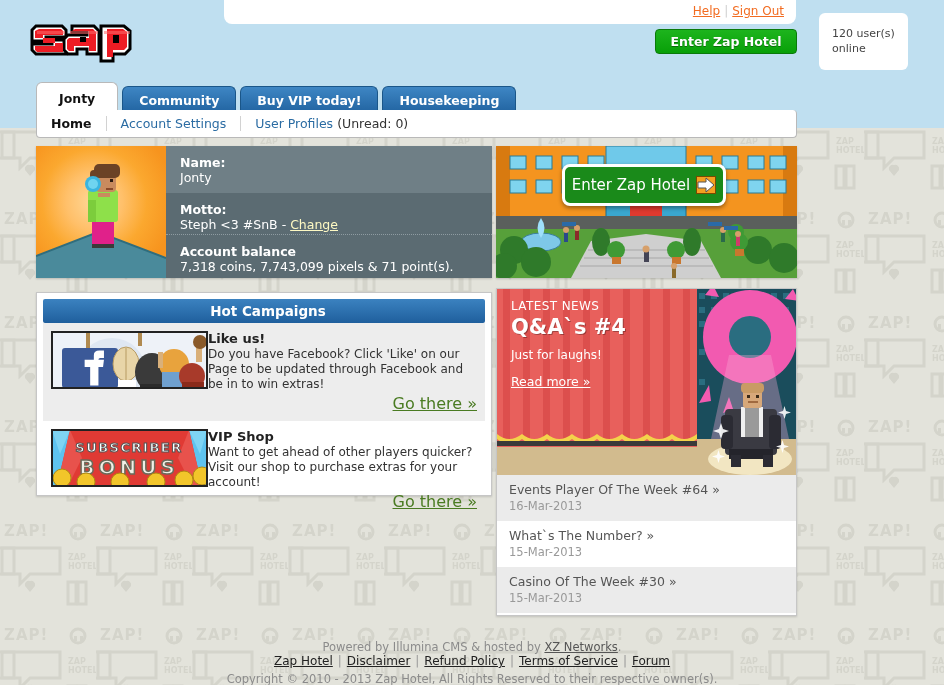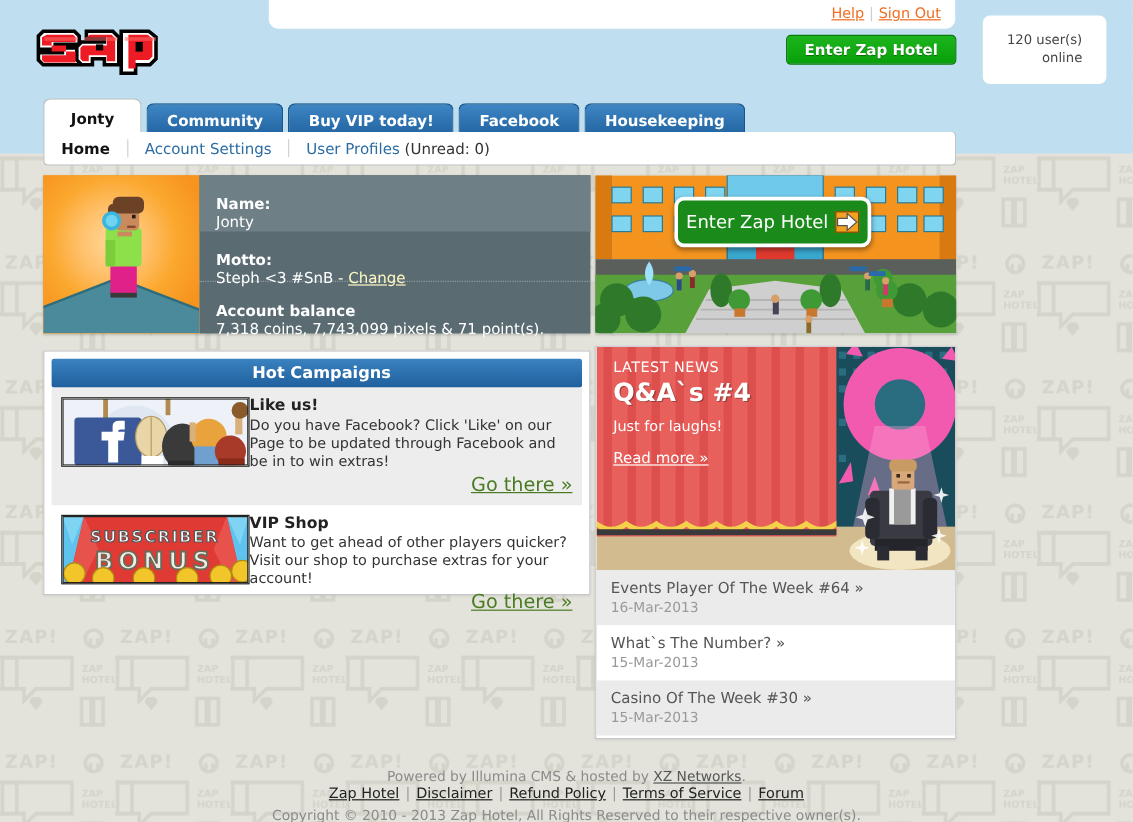--- a/index.html
+++ b/index.html
@@ -46,23 +46,23 @@
   #enter-top{
     position:absolute; left:655px; top:29px; width:142px; height:25px;
     background:linear-gradient(#1db41d,#08a008);
     border:1px solid #0a7a0a;
     border-radius:4px; z-index:3;
     color:#fff; font-weight:bold; font-size:12.5px;
     line-height:23px; text-align:center; cursor:pointer;
     text-shadow:0 1px 0 rgba(0,0,0,.35);
   }
   #users-online{
-    position:absolute; left:819px; top:13px; width:103px; height:57px;
+    position:absolute; left:819px; top:13px; width:89px; height:57px;
     background:#fff; border-radius:6px; z-index:3;
-    font-size:11px; color:#444; text-align:right;
+    font-size:11px; color:#444; text-align:left;
     display:flex; align-items:center; justify-content:center;
     line-height:1.35;
   }
 
   
   #tabs{
     position:absolute; left:36px; top:82px; z-index:4;
     display:flex; align-items:flex-end; gap:4px;
   }
   .tab{
@@ -97,21 +97,21 @@
   
   #content{ position:absolute; left:0; top:0; width:944px; height:685px; z-index:3; }
 
   
   #profile{
     position:absolute; left:36px; top:146px; width:456px; height:132px;
     display:flex; box-shadow:0 1px 2px rgba(0,0,0,.18);
   }
   #avatar{ width:130px; height:132px; position:relative; overflow:hidden; background:#f7941e; }
   #profile-info{ flex:1; background:#5b6b72; color:#fff; }
-  .pi-row{ padding:16px 14px; }
+  .pi-row{ padding:9px 14px; }
   .pi-row.top{ background:#6f7f86; height:47px; }
   .pi-row.mid{ height:42px; border-bottom:1px dotted #8e9ba1; }
   .pi-row.bot{ height:43px; }
   .pi-label{ font-weight:bold; font-size:12.5px; }
   .pi-value{ font-size:12.5px; }
   .pi-value a{ color:#fef9c3; text-decoration:underline; }
 
   
   #hotel-preview{
     position:absolute; left:496px; top:146px; width:301px; height:132px;
@@ -249,21 +249,20 @@
   <div>
     <div>120 user(s)</div>
     <div>online</div>
   </div>
 </div>
 
 <div id="tabs">
   <div class="tab active">Jonty</div>
   <div class="tab">Community</div>
   <div class="tab">Buy VIP today!</div>
-  <div class="tab">Facebook</div>
   <div class="tab">Housekeeping</div>
 </div>
 
 <div id="subnav">
   <span class="sub cur">Home</span>
   <span class="vsep"></span>
   <span class="sub">Account Settings</span>
   <span class="vsep"></span>
   <span class="sub"><span>User Profiles</span> <span class="unread">(Unread: 0)</span></span>
 </div>

